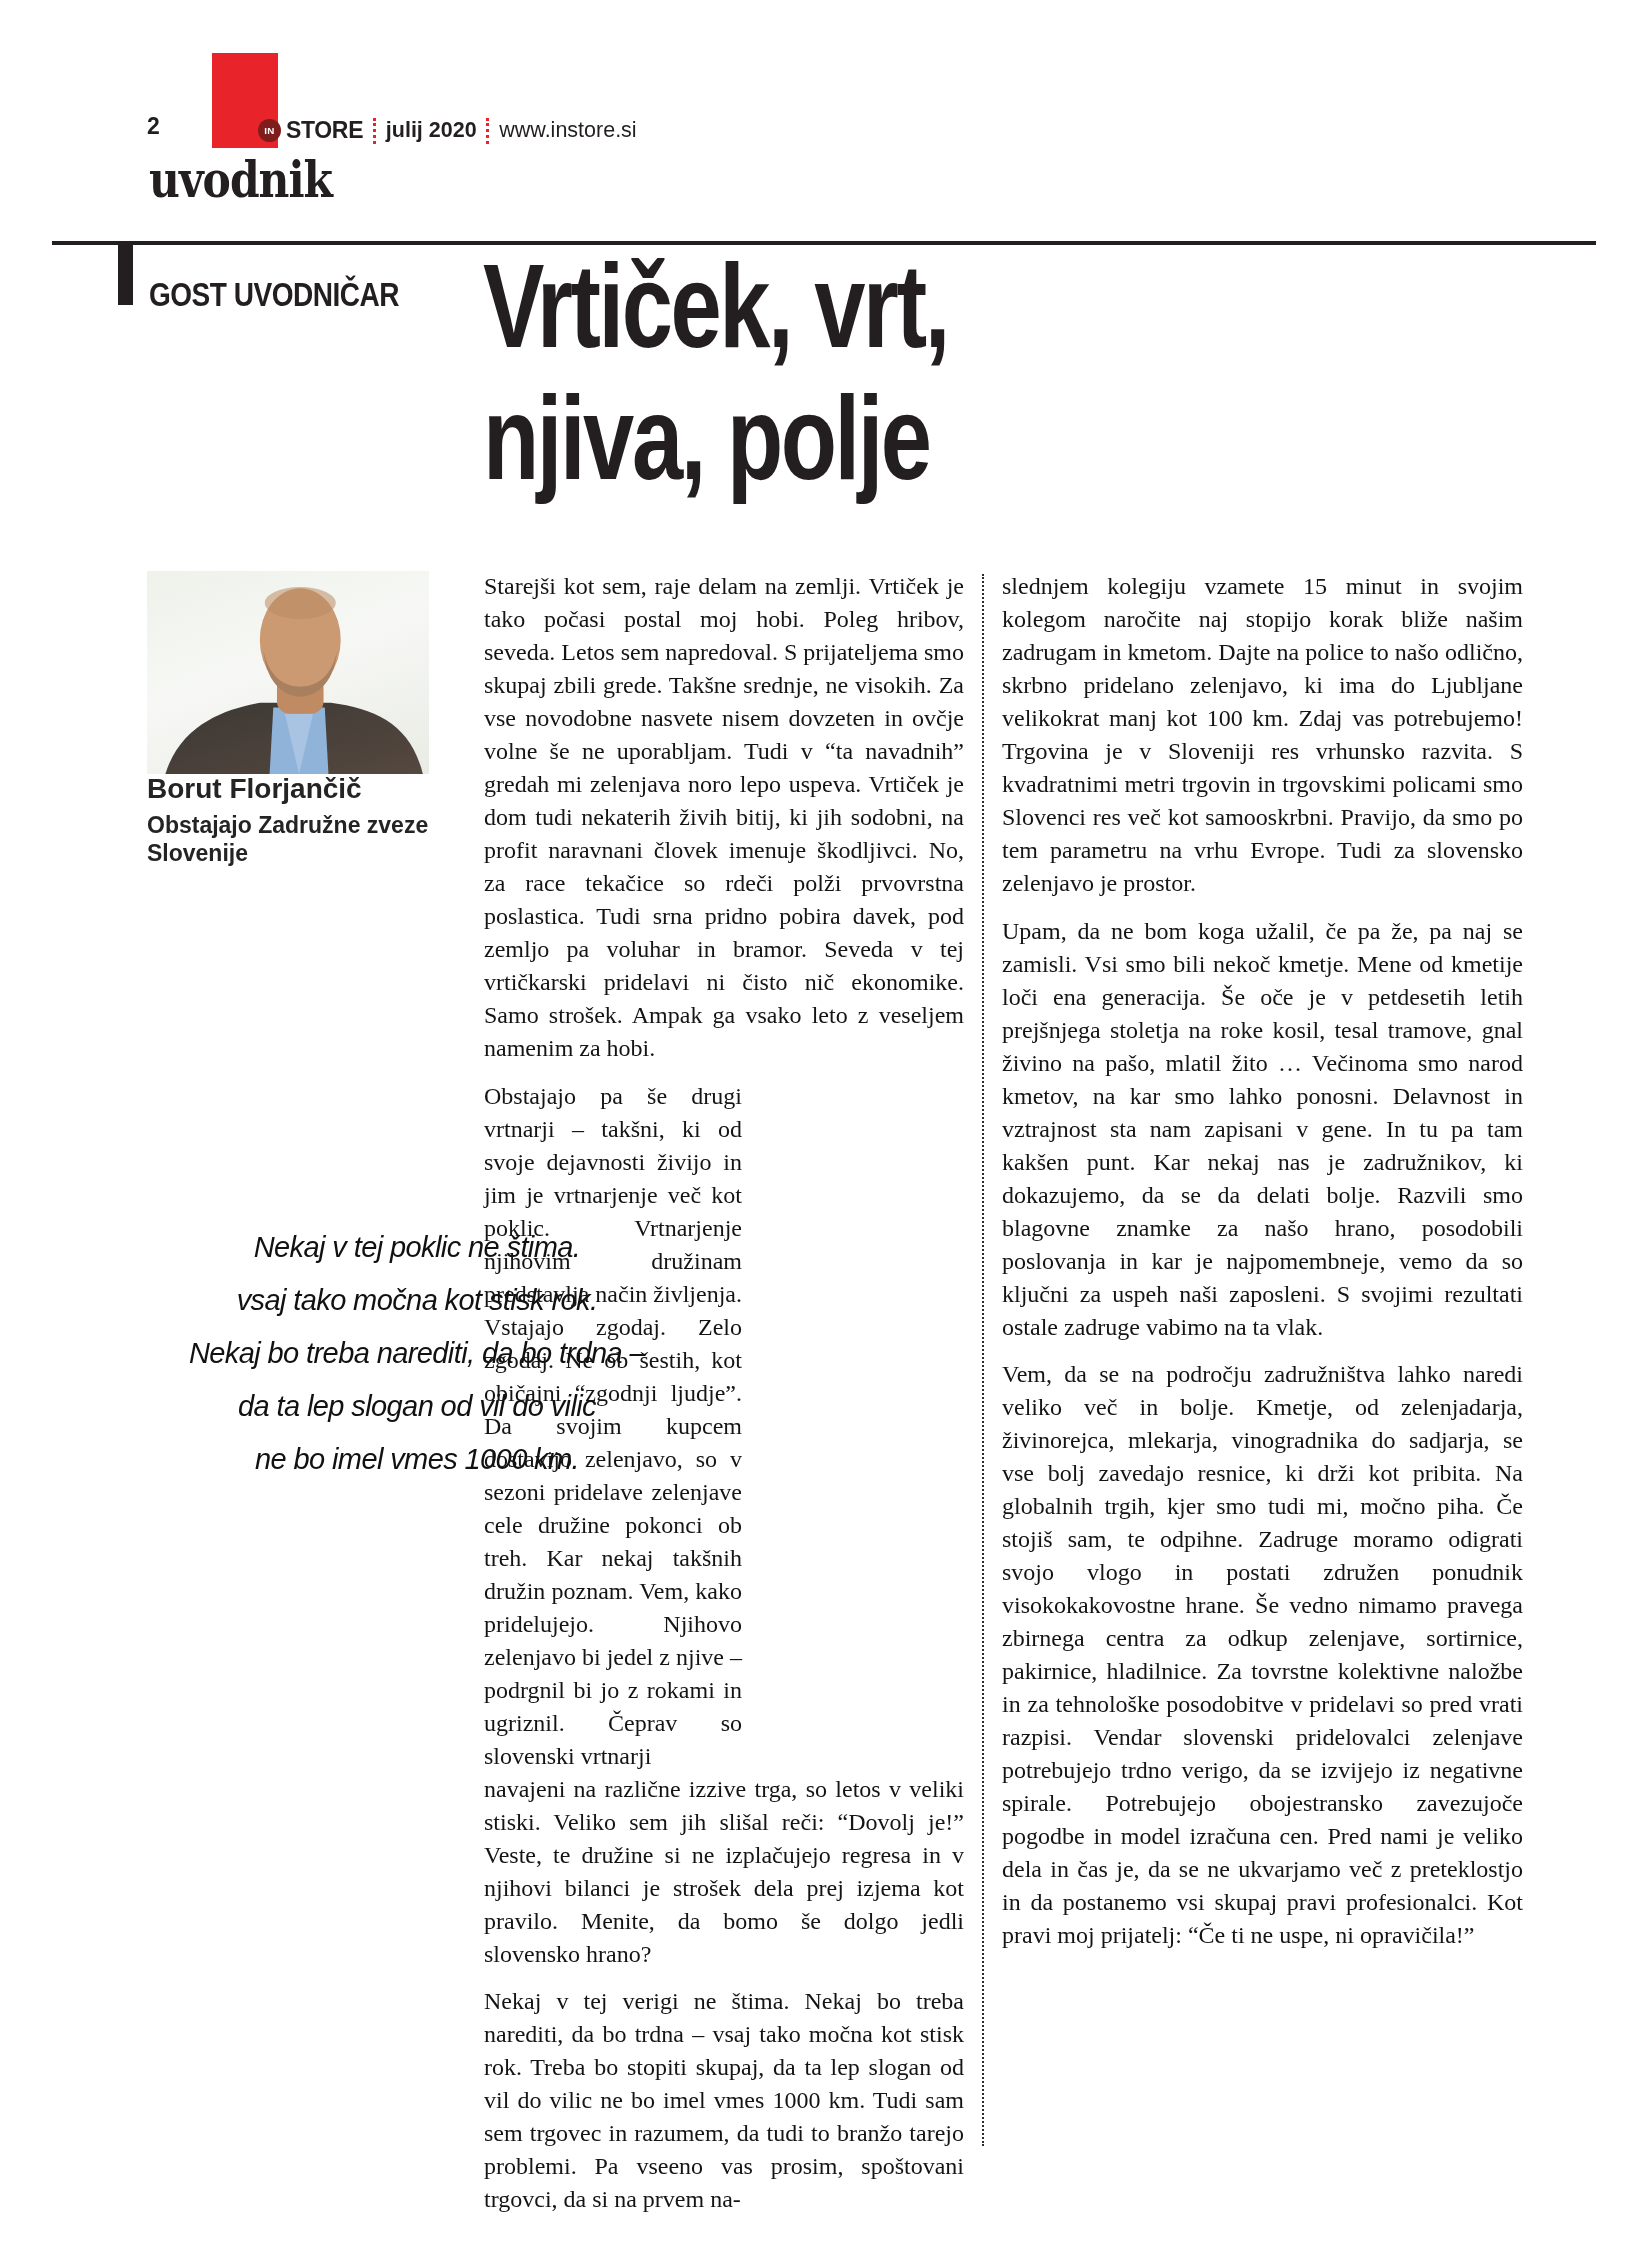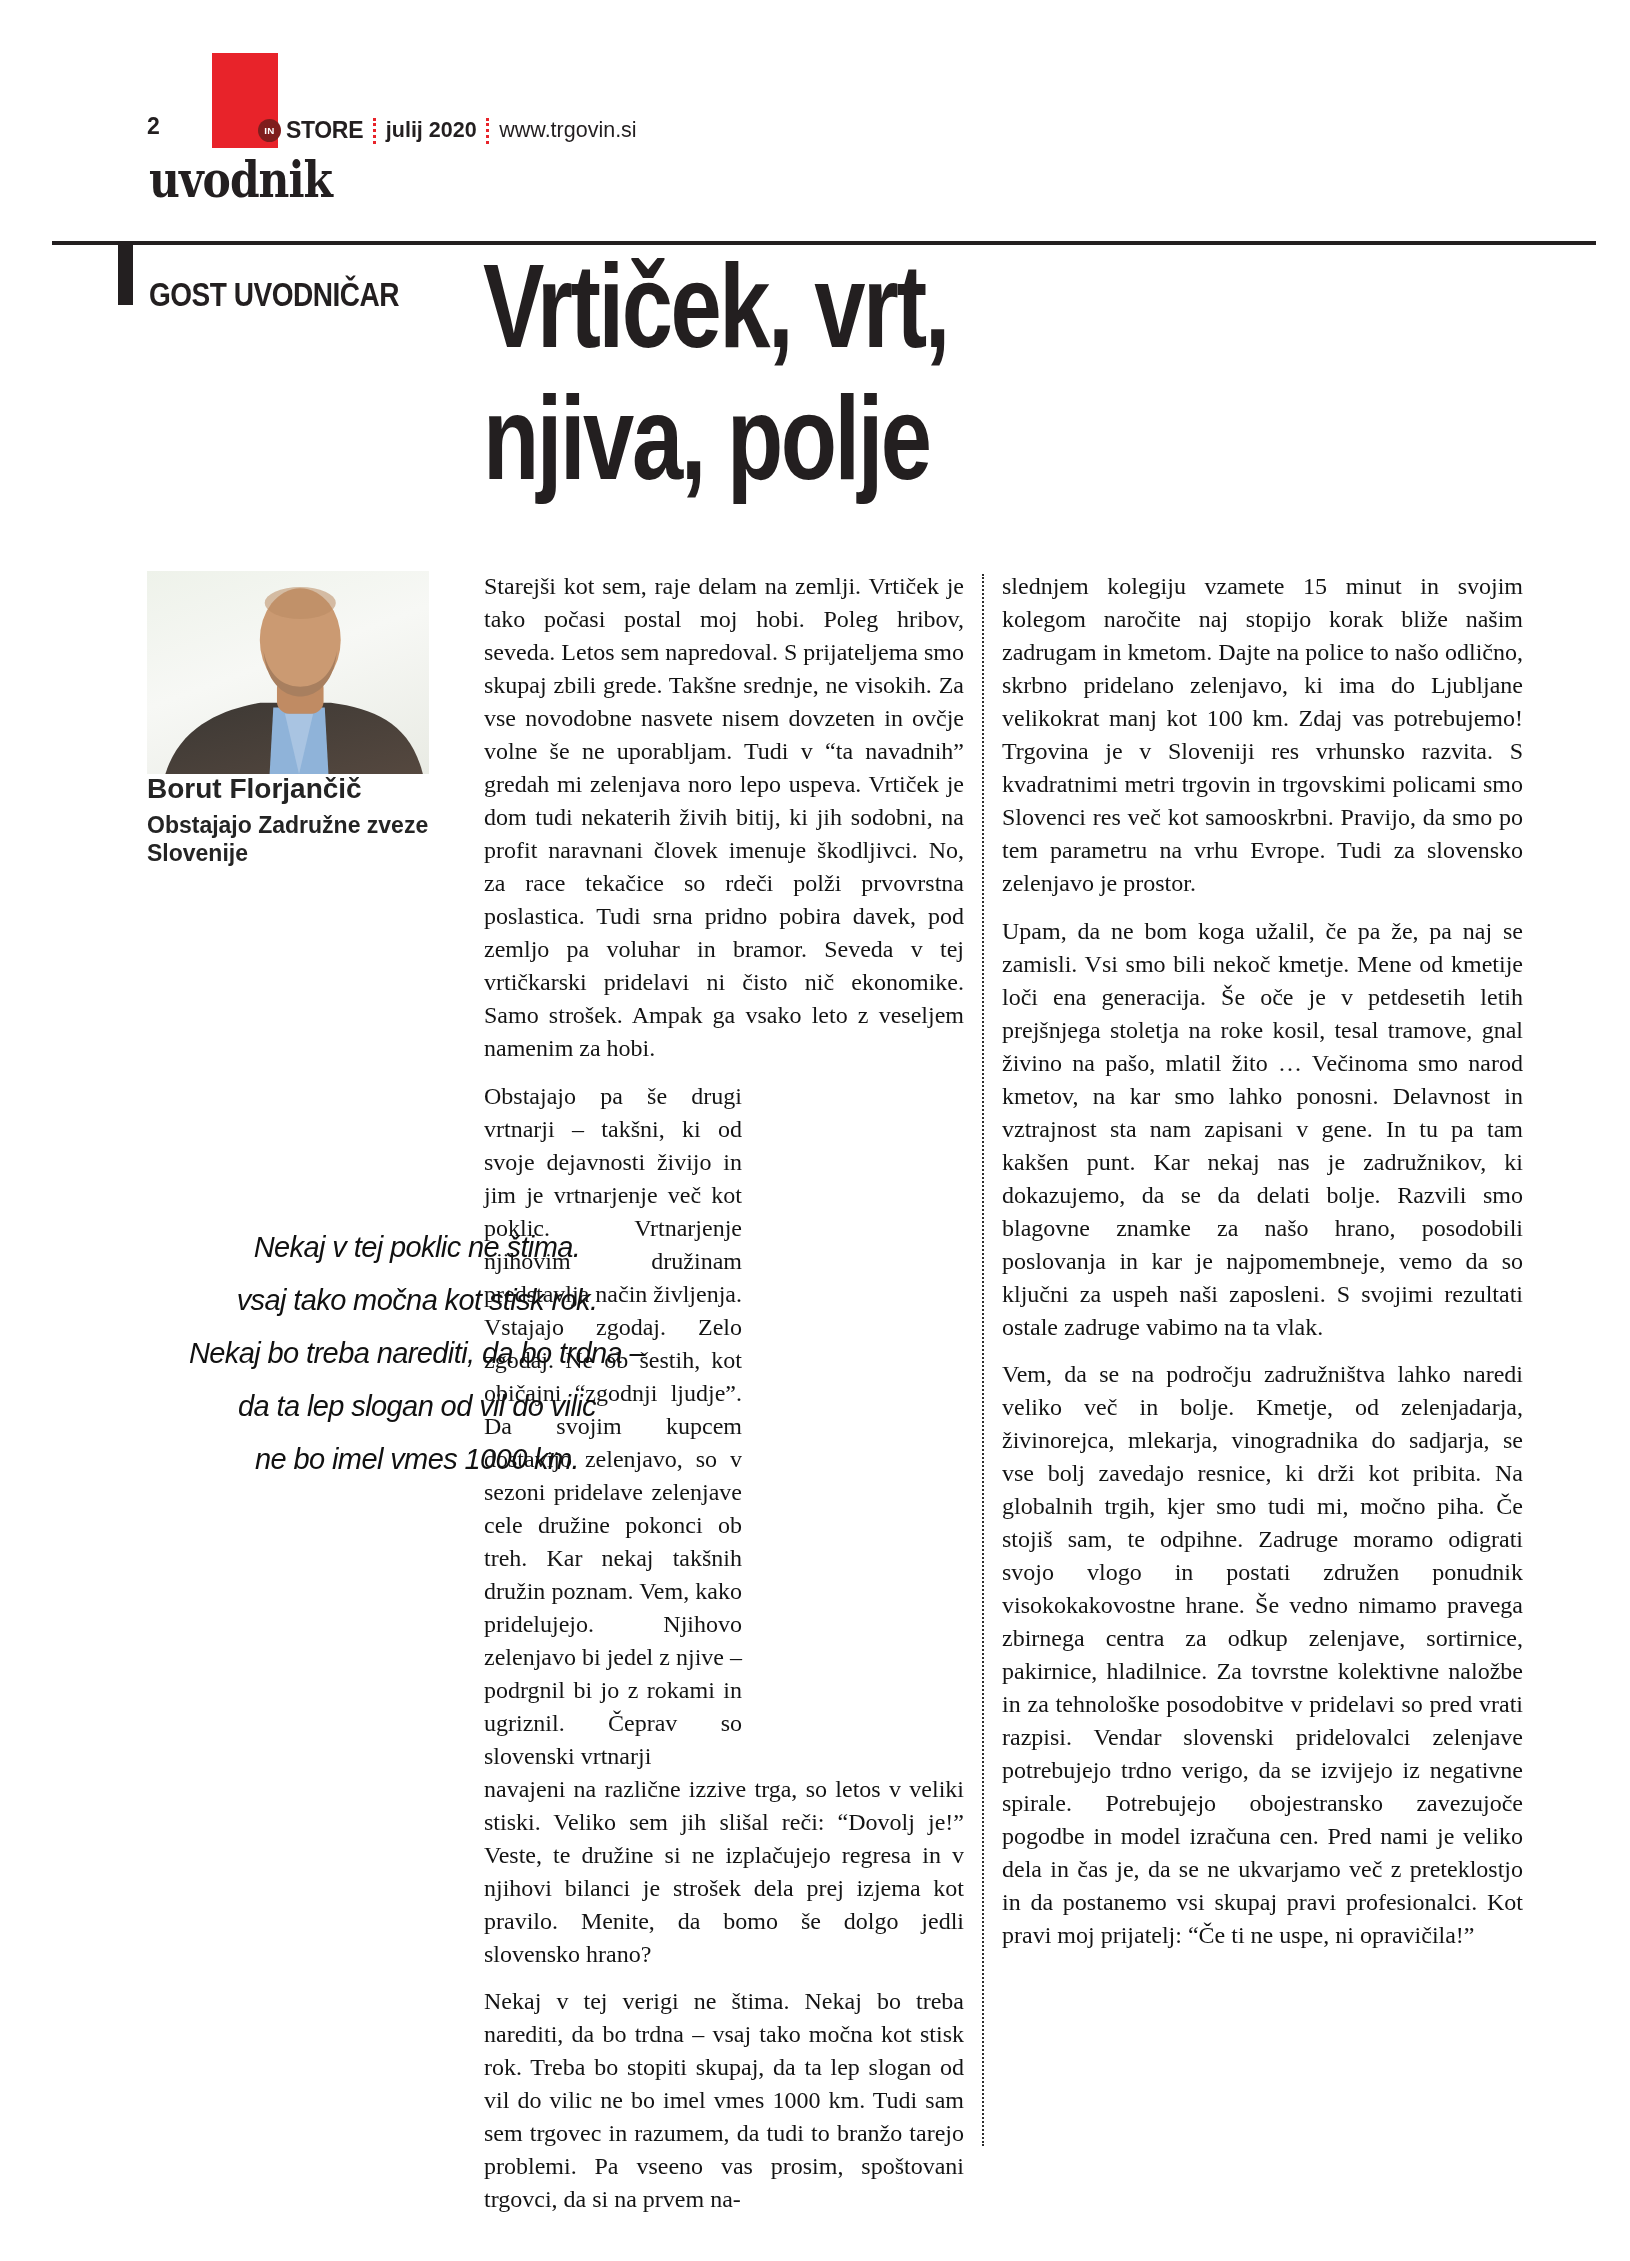--- a/index.html
+++ b/index.html
@@ -118,21 +118,21 @@
 <div class="page">
 
   <span class="pagenum">2</span>
   <div class="redblock" id="redblock" style="background: rgb(232, 35, 42);"></div>
   <div class="logo-row">
     <span class="in-circle">IN</span>
     <span class="store">STORE</span>
     <span class="logo-sep" style="border-left-color: rgb(232, 35, 42);"></span>
     <span class="issue">julij 2020</span>
     <span class="logo-sep" style="border-left-color: rgb(232, 35, 42);"></span>
-    <span class="site">www.trgovin.si</span>
+    <span class="site">www.instore.si</span>
   </div>
 
   <div class="uvodnik">uvodnik</div>
   <div class="rule"></div>
   <div class="kicker-bar"></div>
   <div class="kicker">GOST UVODNIČAR</div>
 
   <div class="title-line title-l1">Vrtiček, vrt,</div>
   <div class="title-line title-l2">njiva, polje</div>
 

